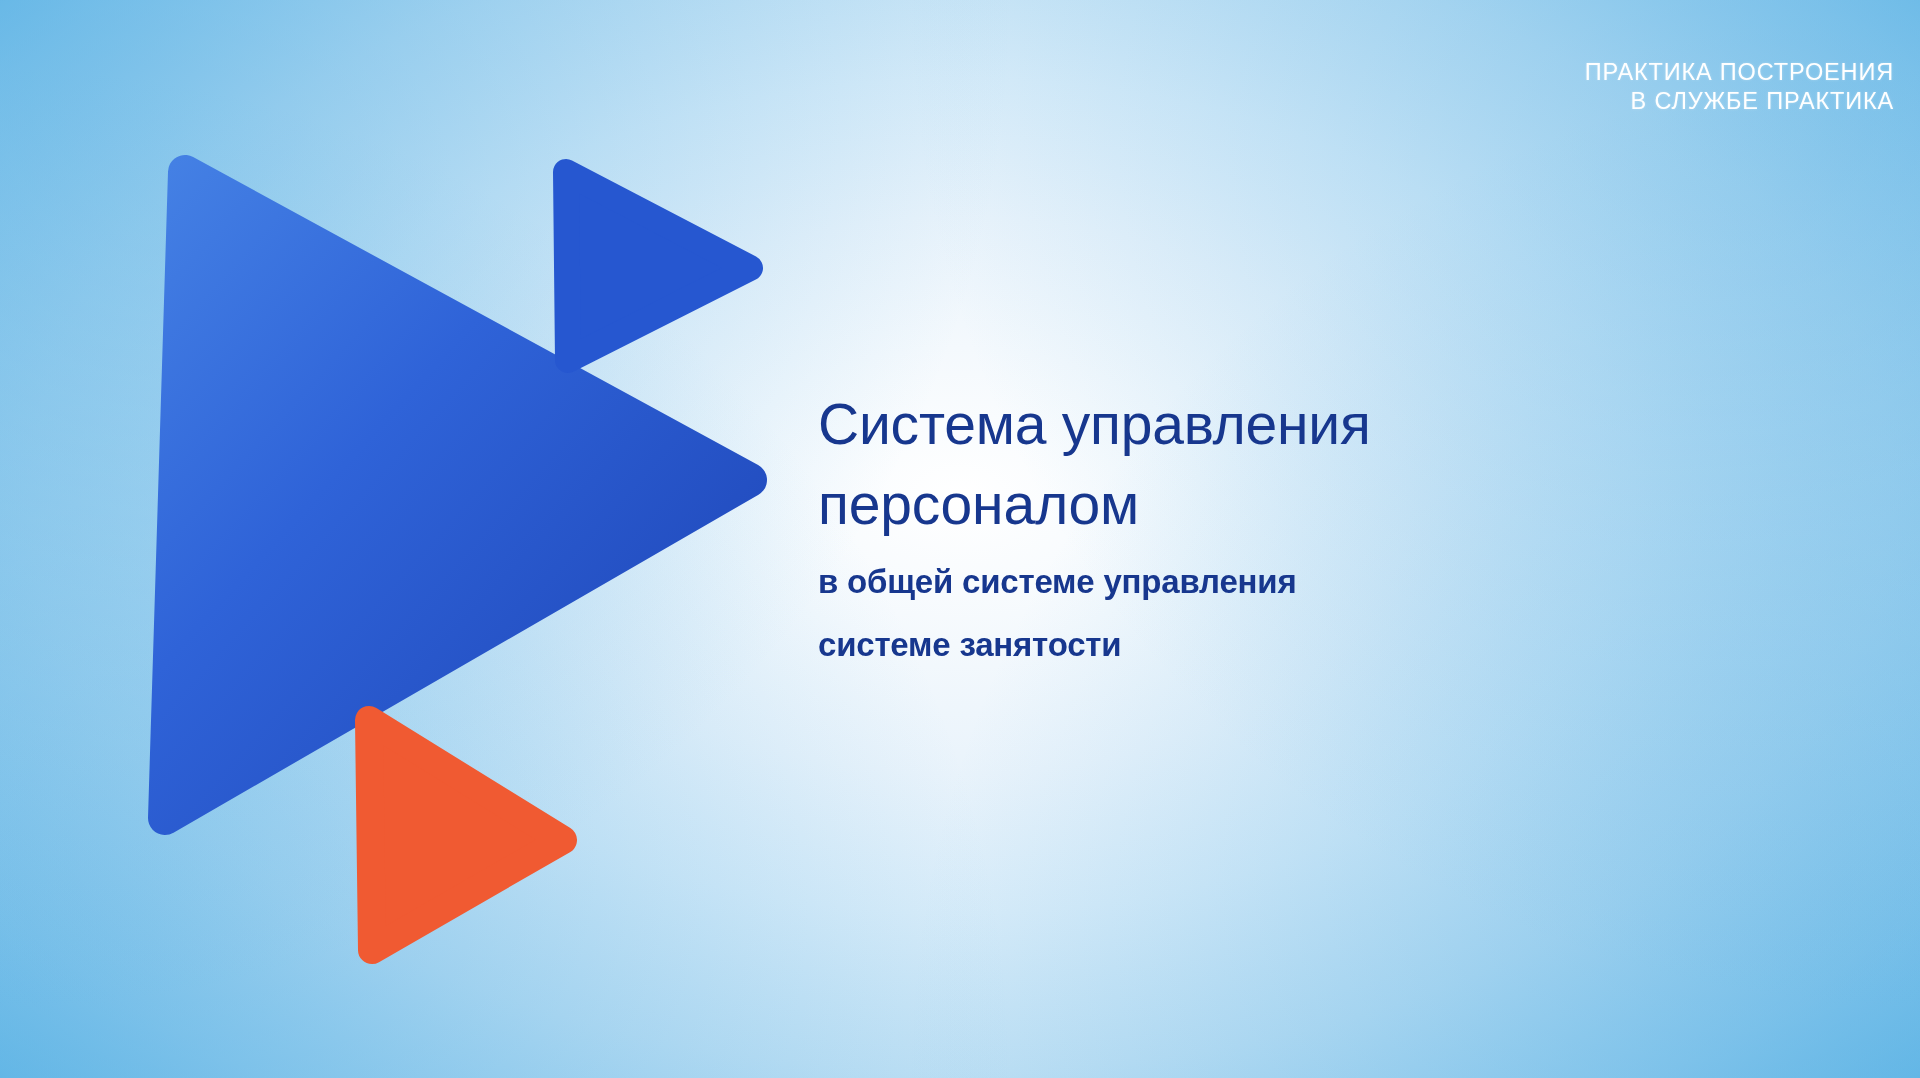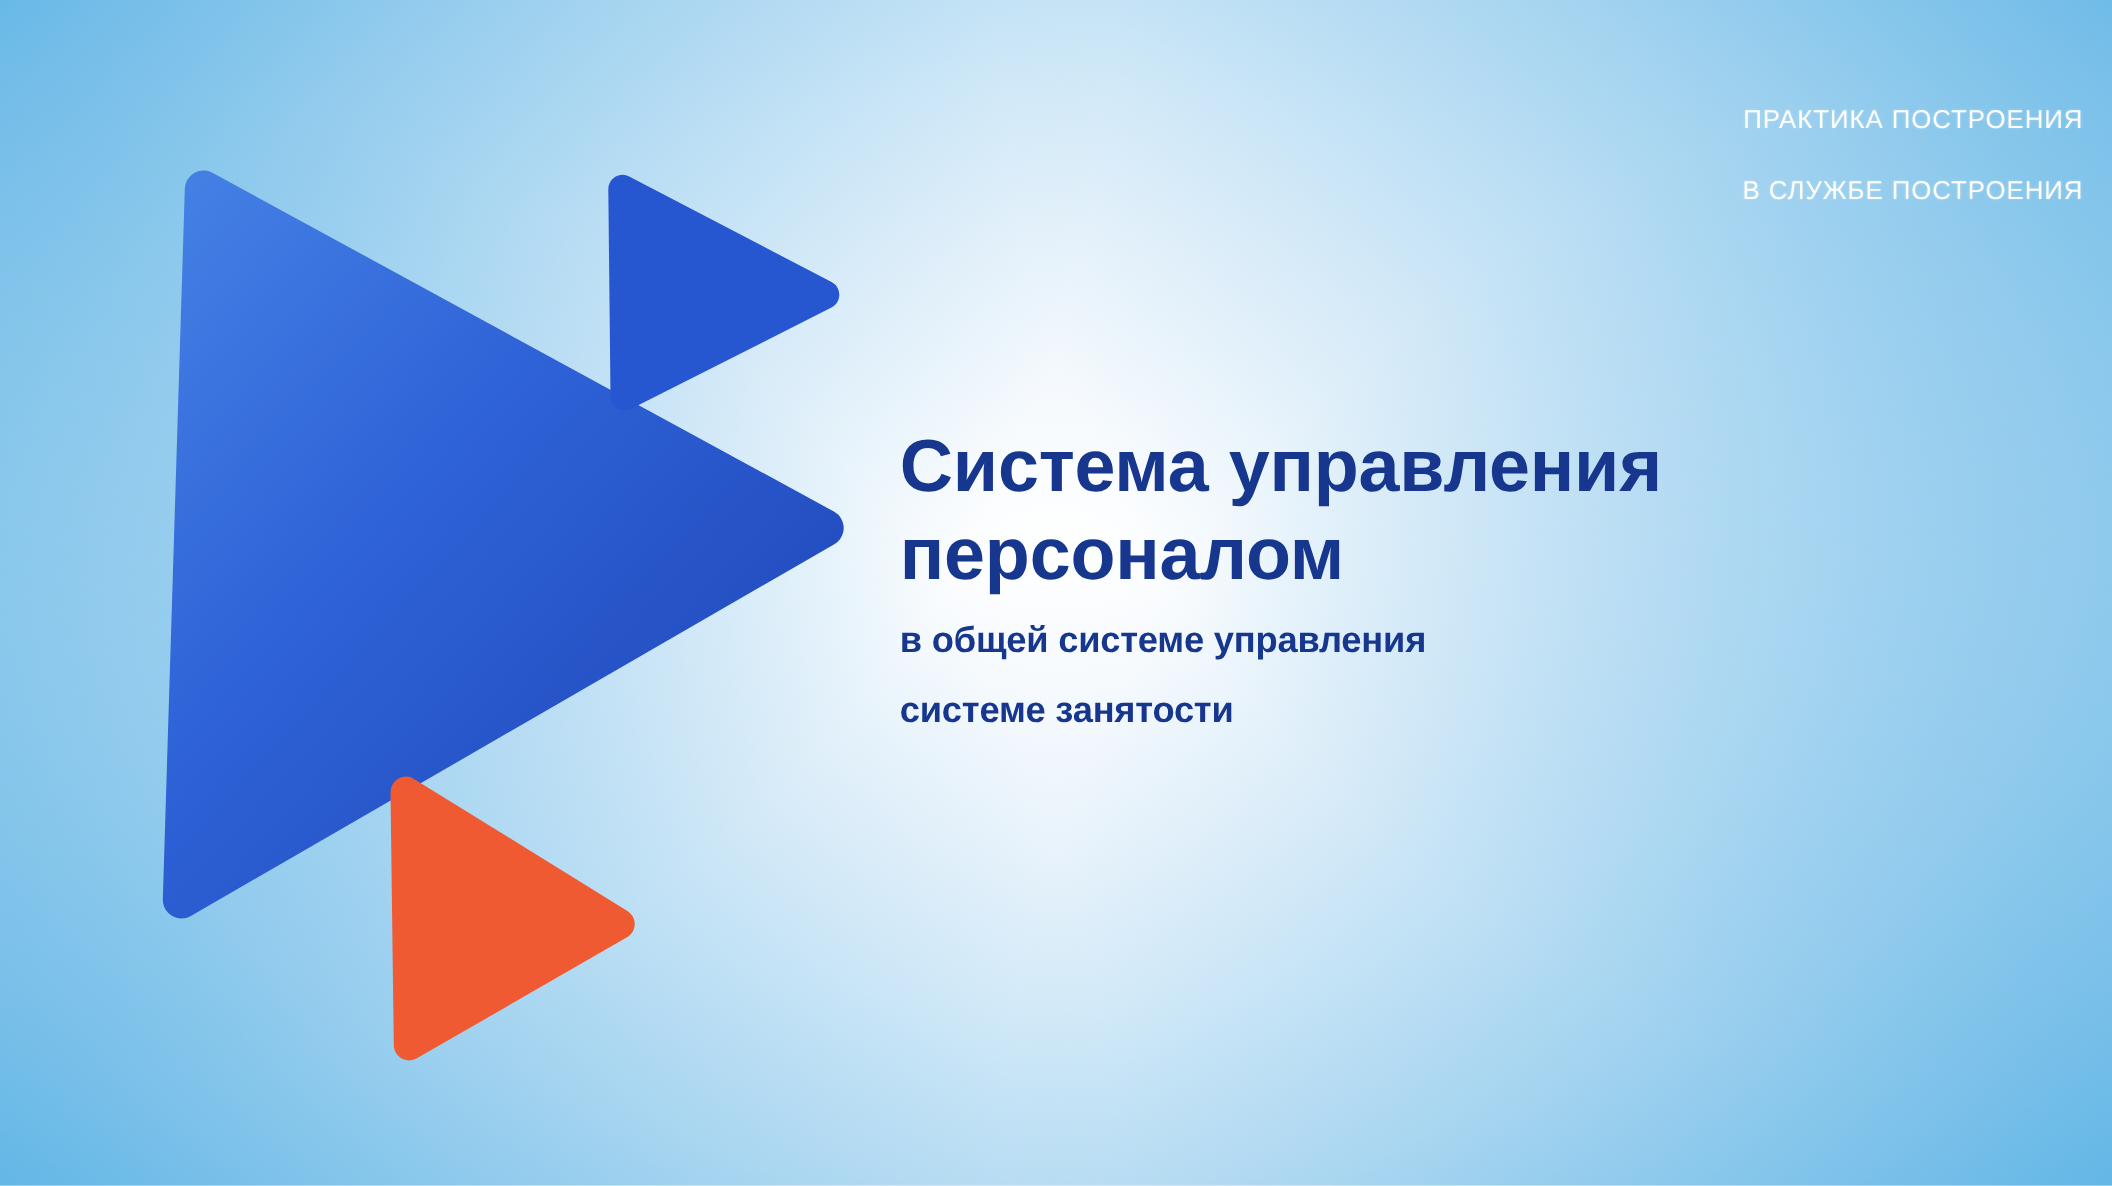--- a/index.html
+++ b/index.html
@@ -53,21 +53,20 @@
   }
   .eyebrow span {
     display:block;
     color:#ffffff;
     font-size:23.5px;
     line-height:29px;
     letter-spacing:0.85px;
     font-weight:400;
     white-space:nowrap;
     text-shadow:0 0 3px rgba(255,255,255,.30);
-    margin-top:36px;
   }
 
   
   .shapes {
     position:absolute;
     left:0; top:0;
     width:1920px;
     height:1078px;
     z-index:2;
   }
@@ -75,23 +74,23 @@
   
   .headline {
     position:absolute;
     left:818px;
     top:384px;
     width:1060px;
     z-index:4;
   }
   .headline h1 {
     color:#17378E;
-    font-size:67px;
+    font-size:57px;
     line-height:80px;
-    font-weight:700;
+    font-weight:400;
     letter-spacing:-0.2px;
   }
   .headline h2 {
     color:#17378E;
     font-size:33px;
     line-height:63px;
     font-weight:700;
     letter-spacing:-0.2px;
     margin-top:6px;
   }
@@ -112,21 +111,21 @@
 
     <polygon points="185,172 165,818 750,480" fill="url(#bigBlueGrad)" stroke="url(#bigBlueGrad)" stroke-width="34" stroke-linejoin="round"></polygon>
 
     <polygon points="566,172 568,360 750,268" fill="#2657D0" stroke="#2657D0" stroke-width="26" stroke-linejoin="round"></polygon>
 
     <polygon points="369,720 372,950 563,840" fill="#F05A32" stroke="#F05A32" stroke-width="28" stroke-linejoin="round"></polygon>
   </svg>
 
   <div class="eyebrow">
     <span>ПРАКТИКА ПОСТРОЕНИЯ</span>
-    <span>В СЛУЖБЕ ПОСТРОЕНИЯ</span>
+    <span>В СЛУЖБЕ ПРАКТИКА</span>
   </div>
 
   <div class="headline">
     <h1>
       <span>Система управления</span><br>
       <span>персоналом</span>
     </h1>
     <h2>
       <span>в общей системе управления</span><br>
       <span>системе занятости</span>

